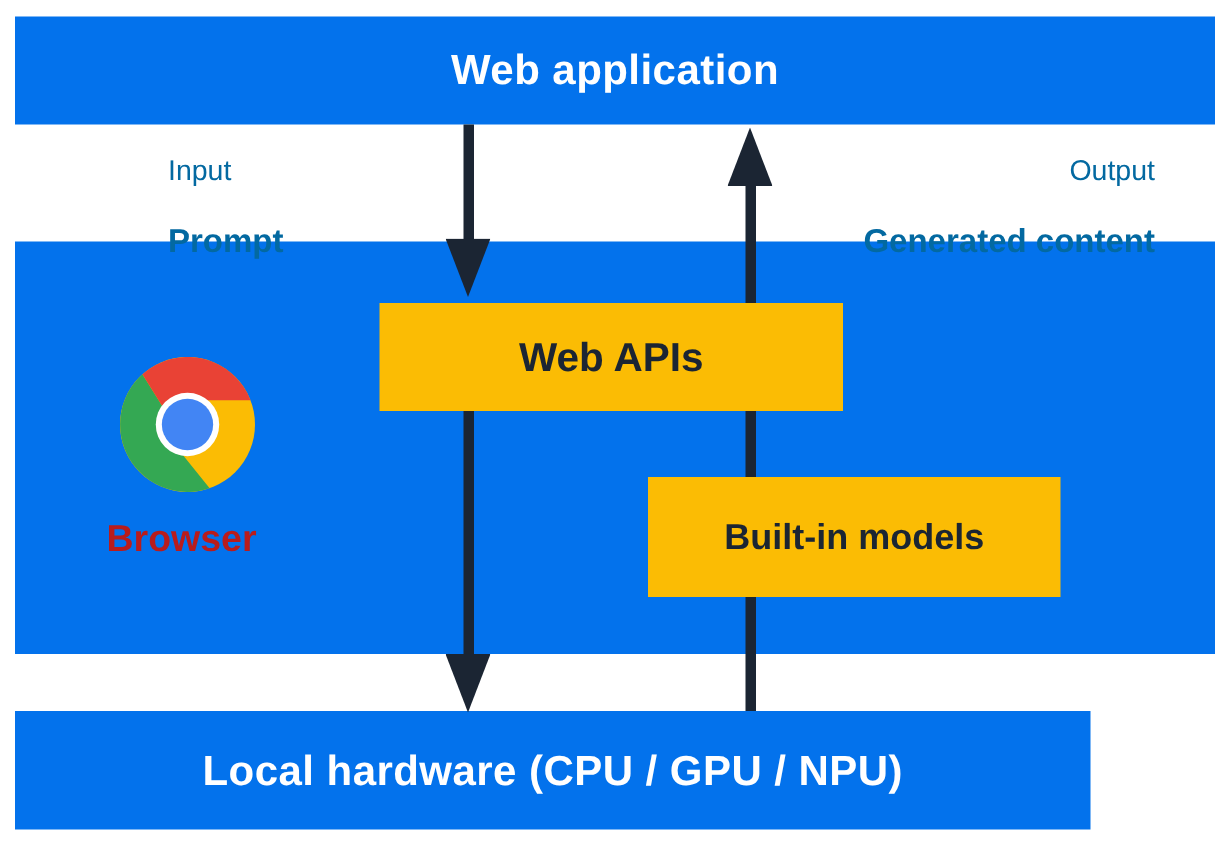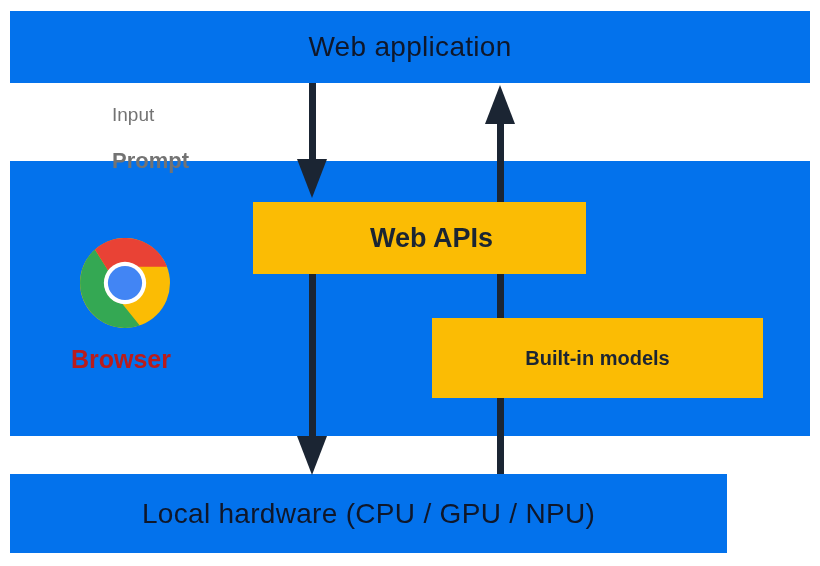--- a/index.html
+++ b/index.html
@@ -6,31 +6,31 @@
   #stage{
     position:relative;width:820px;height:566px;background:#ffffff;
     font-family:"Liberation Sans", sans-serif;overflow:hidden;
   }
   .abs{position:absolute;}
   .blue{background:#0372ec;}
   
   .bar-top{left:10px;top:11px;width:800px;height:72px;display:flex;align-items:center;justify-content:center;z-index:0;}
   .section-mid{left:10px;top:161px;width:800px;height:275px;z-index:0;}
   .bar-bottom{left:10px;top:474px;width:717px;height:79px;display:flex;align-items:center;justify-content:center;z-index:0;}
-  .band-label{color:#0f172a;font-weight:400;font-size:28px;letter-spacing:.3px;}
+  .band-label{color:#ffffff;font-weight:700;font-size:28px;letter-spacing:.3px;}
   
-  .io-block{z-index:2;color:#737373;}
+  .io-block{z-index:2;color:#0369a1;}
   .io-left{left:112px;top:102px;text-align:left;}
   .io-right{right:50px;top:102px;text-align:right;}
   .io-label{font-size:19px;line-height:25px;font-weight:400;}
   .io-value{font-size:22px;line-height:27px;font-weight:700;margin-top:20px;}
   
   .ybox{background:#fbbc04;color:#1b2533;font-weight:700;z-index:3;display:flex;align-items:center;justify-content:center;flex-direction:column;text-align:center;}
-  .web-apis{left:253px;top:202px;width:309px;height:72px;font-size:27px;padding-left:24px;}
-  .built-in{left:432px;top:318px;width:331px;height:80px;font-size:20px;line-height:31px;}
+  .web-apis{left:253px;top:202px;width:309px;height:72px;font-size:27px;}
+  .built-in{left:432px;top:318px;width:275px;height:80px;font-size:24px;line-height:31px;}
   
   .aline{background:#1b2533;width:7px;z-index:1;}
   .dline1{left:309px;top:83px;height:79px;}
   .dline2{left:309px;top:203px;height:236px;}
   .uline{left:497px;top:121px;height:353px;}
   .ahead{width:30px;height:39px;background:#1b2533;z-index:1;}
   .dhead1{left:297px;top:159px;clip-path:polygon(0 0,100% 0,50% 100%);}
   .dhead2{left:297px;top:436px;clip-path:polygon(0 0,100% 0,50% 100%);}
   .uhead{left:485px;top:85px;clip-path:polygon(50% 0,100% 100%,0 100%);}
   
@@ -44,20 +44,24 @@
 
   <div class="abs blue bar-top">
     <span class="band-label">Web application</span>
   </div>
 
   <div class="abs io-block io-left">
     <div class="io-label">Input</div>
     <div class="io-value">Prompt</div>
   </div>
 
+  <div class="abs io-block io-right">
+    <div class="io-label">Output</div>
+    <div class="io-value">Generated content</div>
+  </div>
 
   <div class="abs blue section-mid"></div>
 
   <div class="abs aline dline1"></div>
   <div class="abs ahead dhead1"></div>
   <div class="abs aline dline2"></div>
   <div class="abs ahead dhead2"></div>
   <div class="abs aline uline"></div>
   <div class="abs ahead uhead"></div>
 

